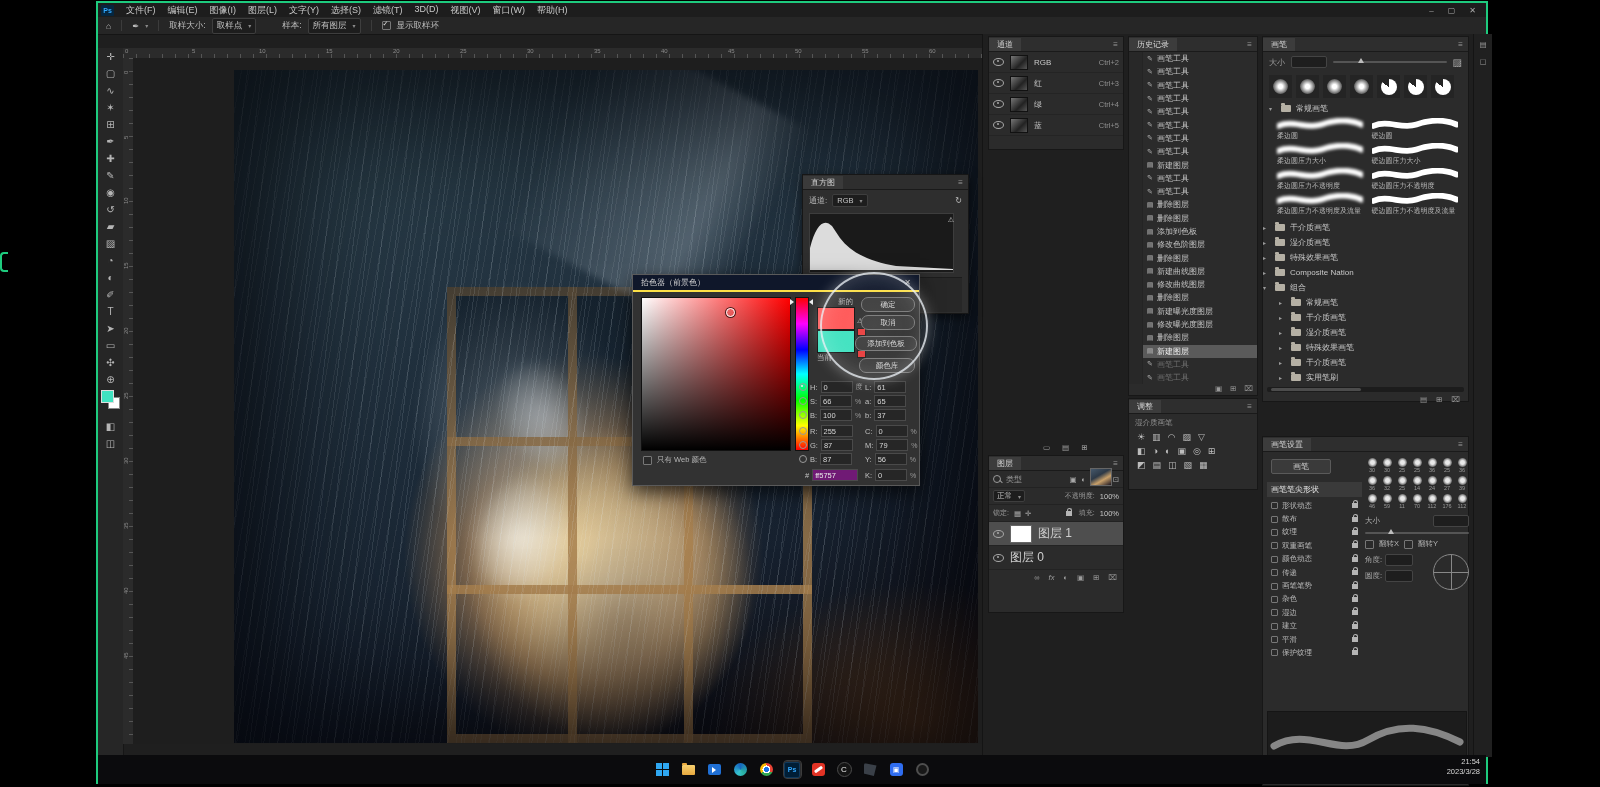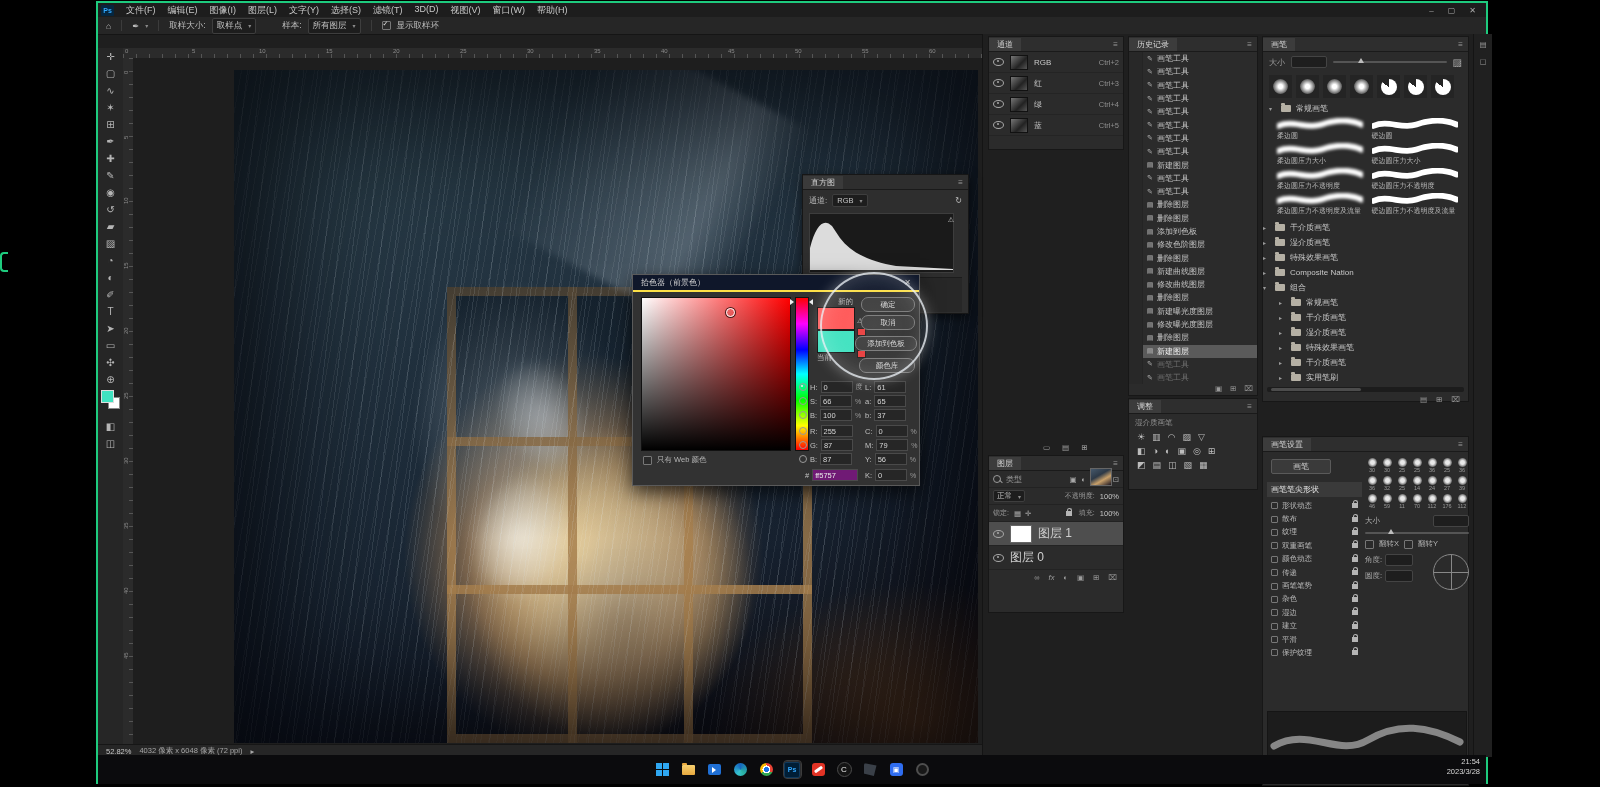--- a/index.html
+++ b/index.html
@@ -322,25 +322,20 @@
       <div class="figure"></div>
       <div class="hand1"></div>
       <div class="hand2"></div>
       <div class="winframe"></div>
       <div class="streak"></div>
       <div class="rain"></div>
       <div class="vig"></div>
     </div>
   </div>
 
-  <div class="statusbar">
-    <span class="zoombox">52.82%</span>
-    <span>4032 像素 x 6048 像素 (72 ppi)</span>
-    <span>▸</span>
-  </div>
 
   <div class="dock">
 
     <div class="panel" style="left:5px;top:2px;width:136px;height:114px;">
       <div class="phead">
           <span class="ptab">通道</span>
           <span class="pmenu">≡</span>
         </div>
       <div>
 

